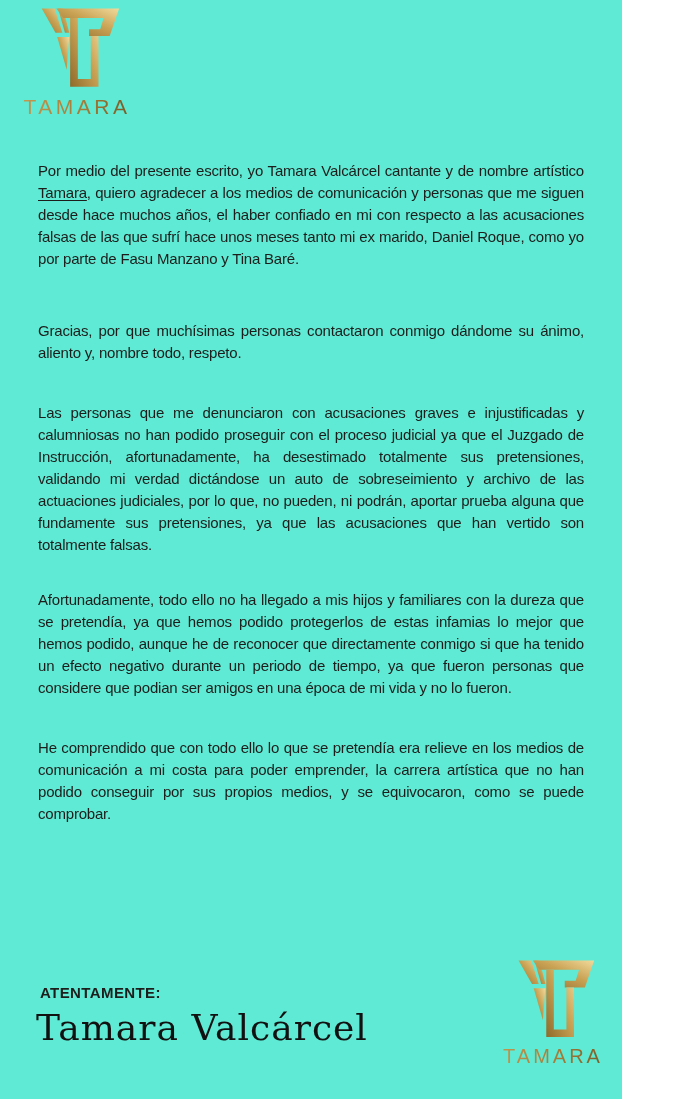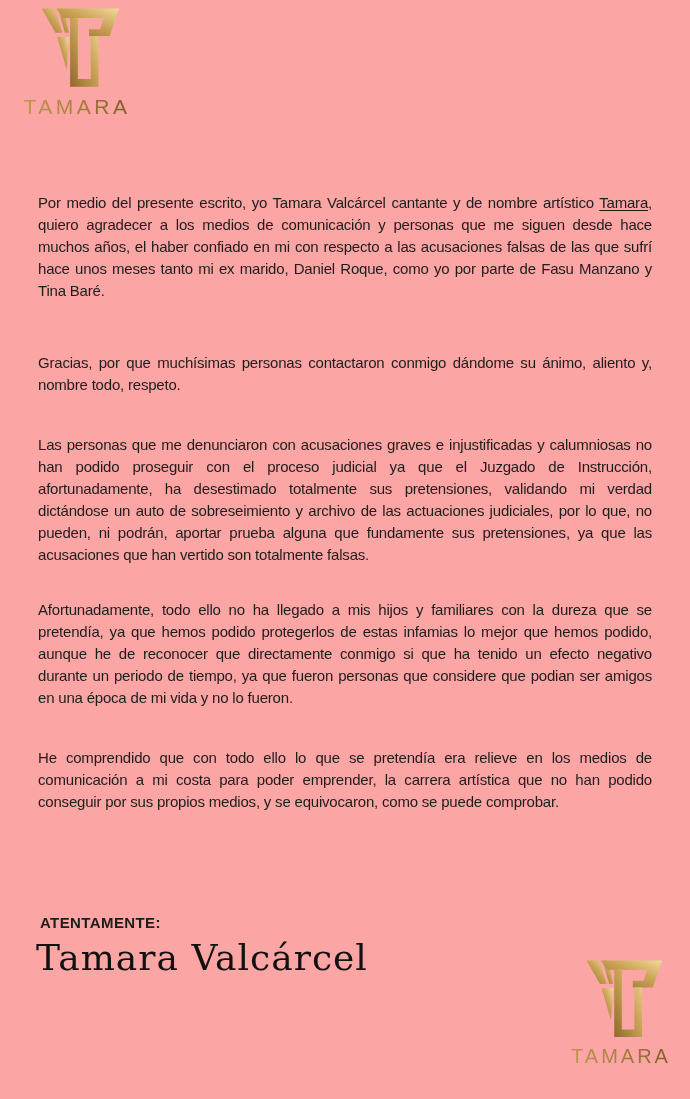--- a/index.html
+++ b/index.html
@@ -2,23 +2,23 @@
 <html><head>
 <meta charset="utf-8">
 <style>
   html, body {
     margin: 0;
     padding: 0;
     background: #ffffff;
   }
   .page {
     position: relative;
-    width: 690px;
+    width: 622px;
     height: 1099px;
-    background: #fca5a5;
+    background: #5eead4;
     overflow: hidden;
     font-family: "Liberation Sans", sans-serif;
   }
 
   
   .logo {
     position: absolute;
     text-align: center;
   }
   .logo-top { left: 14px; top: 6px; width: 126px; }
@@ -47,30 +47,30 @@
     top: 160px;
     color: #1d1d1b;
   }
   .content p {
     margin: 0 0 44px 0;
     font-size: 15px;
     line-height: 22px;
     letter-spacing: -0.2px;
     text-align: justify;
   }
-  .content p.gap-lg { margin-bottom: 50px; margin-top: 32px; }
+  .content p.gap-lg { margin-bottom: 50px; }
   .content p.gap-md { margin-bottom: 38px; }
   .content p.gap-sm { margin-bottom: 33px; }
   .u { text-decoration: underline; text-underline-offset: 2px; }
 
   
   .closing {
     position: absolute;
     left: 40px;
-    top: 914px;
+    top: 984px;
     color: #1d1d1b;
   }
   .closing-label {
     font-size: 15px;
     font-weight: 700;
     letter-spacing: 0.4px;
   }
   .signature {
     margin-top: 6px;
     margin-left: -4px;

